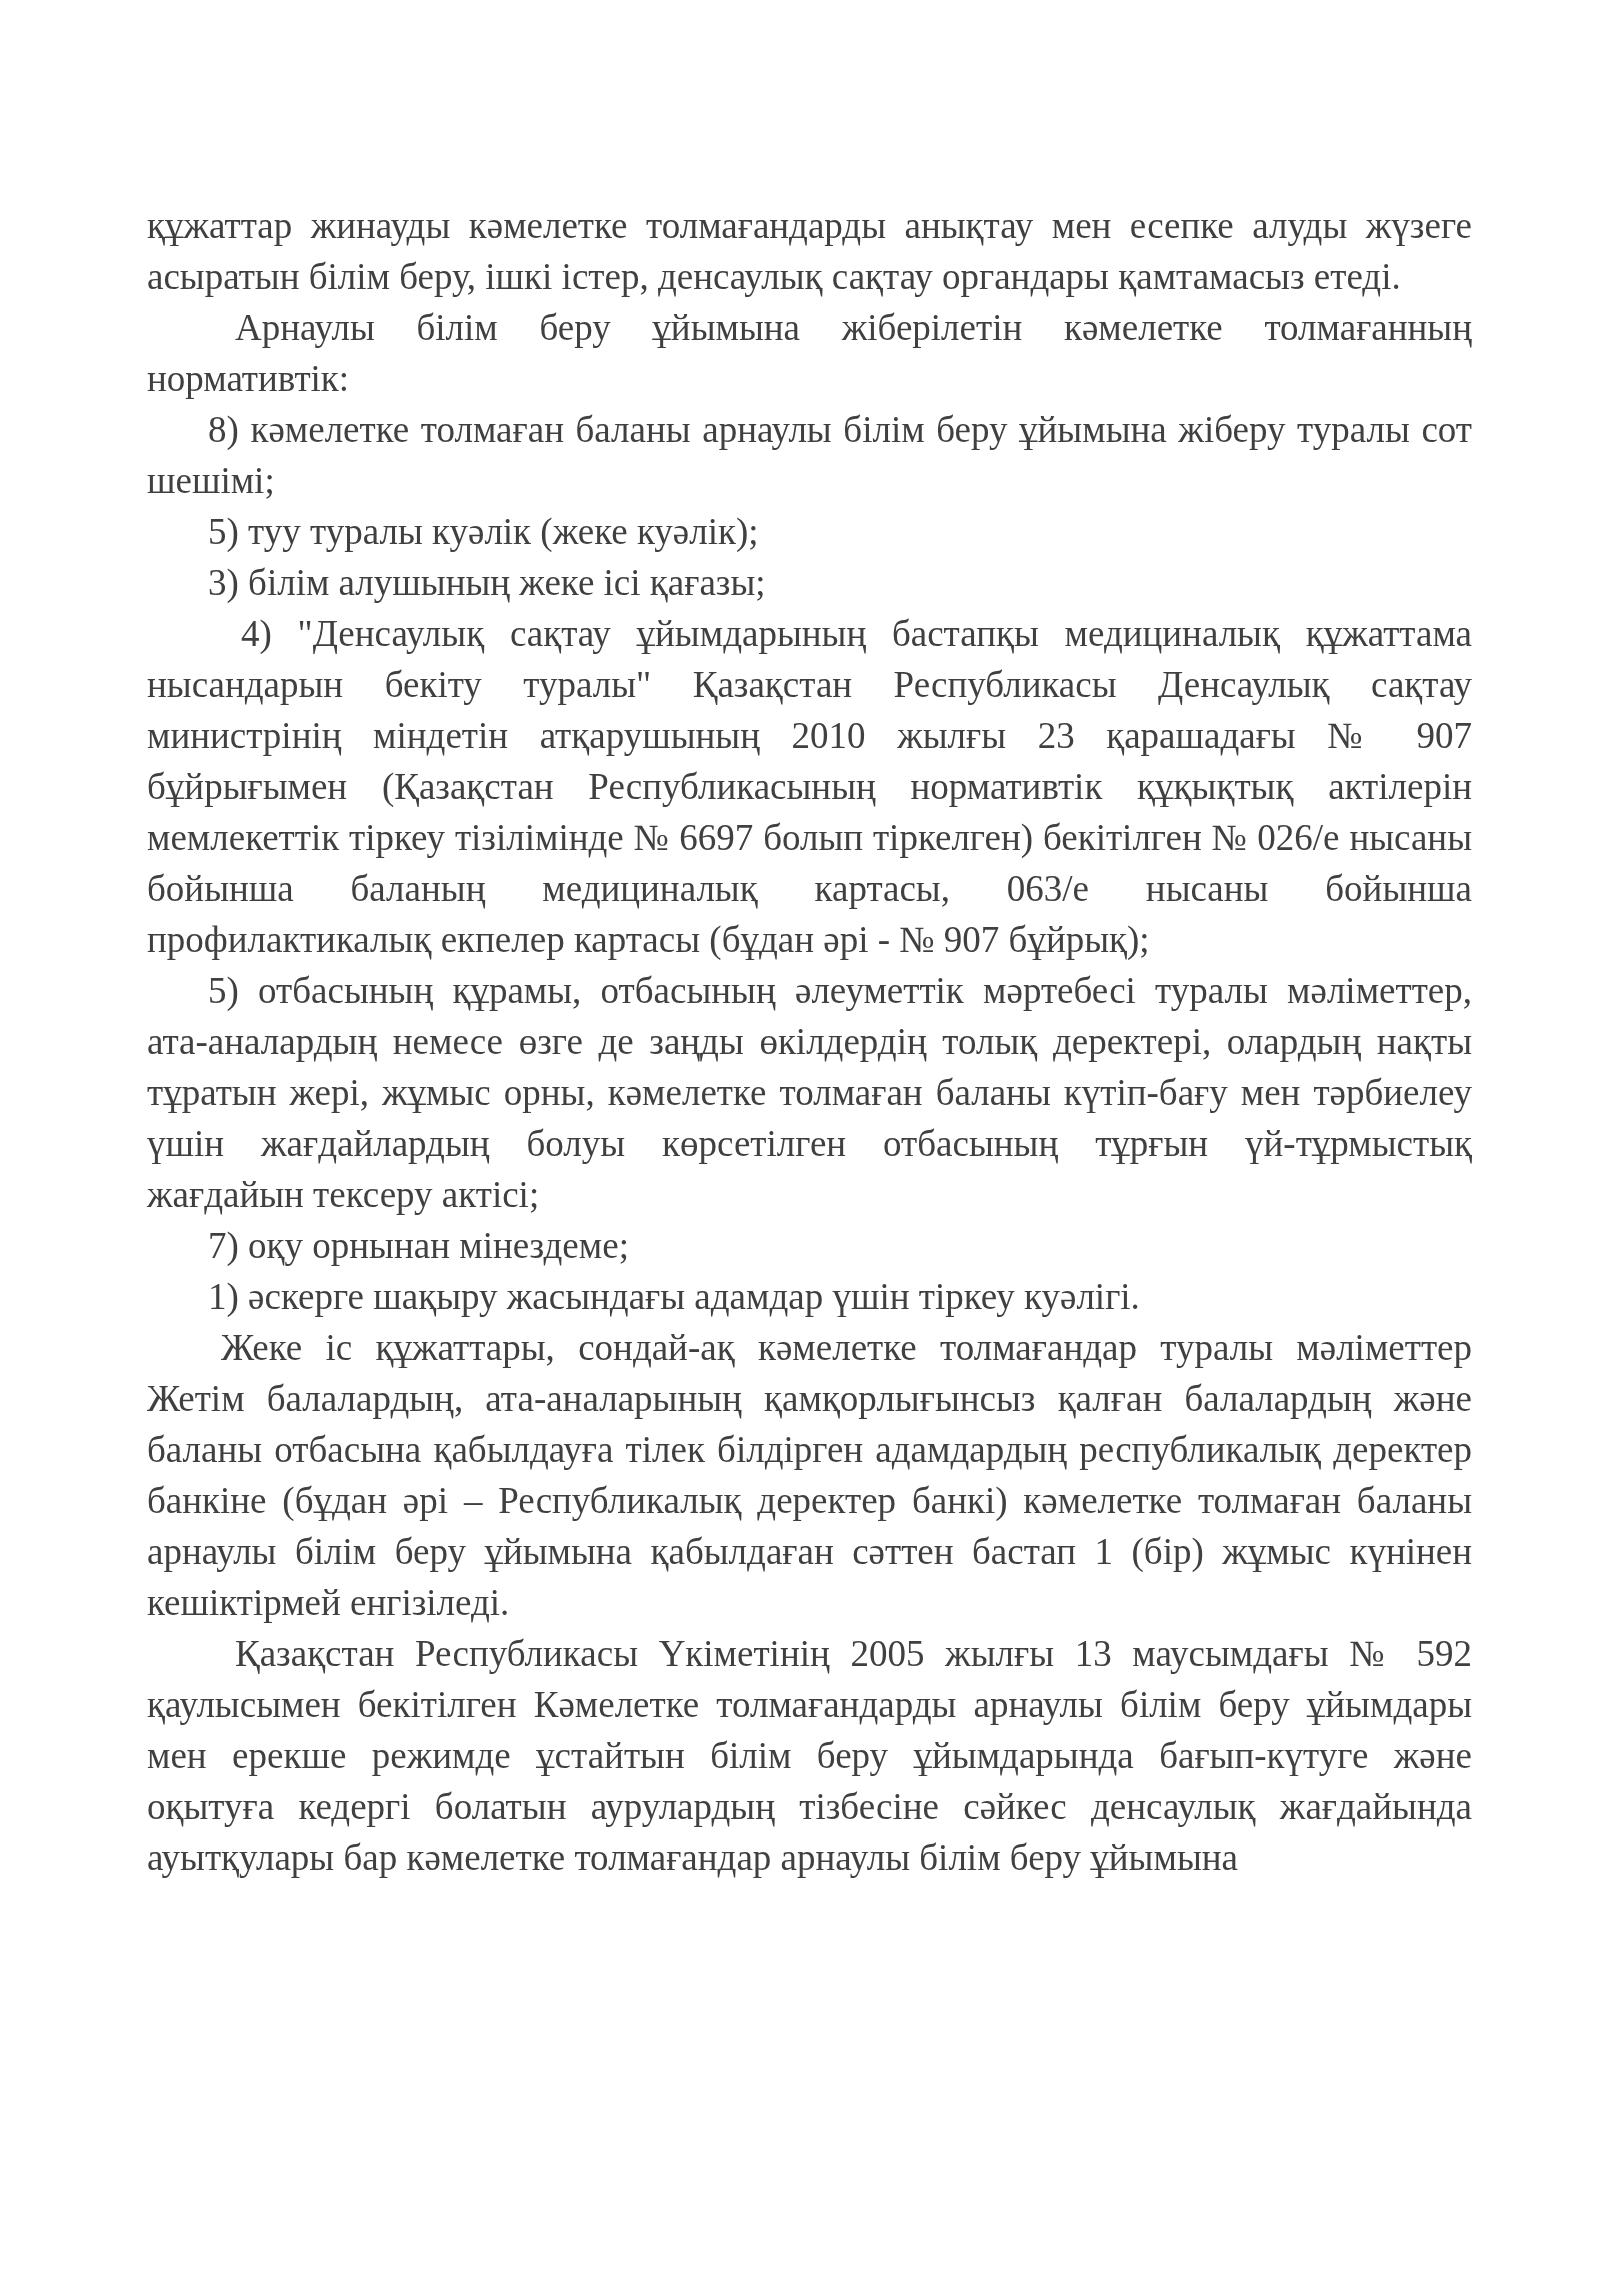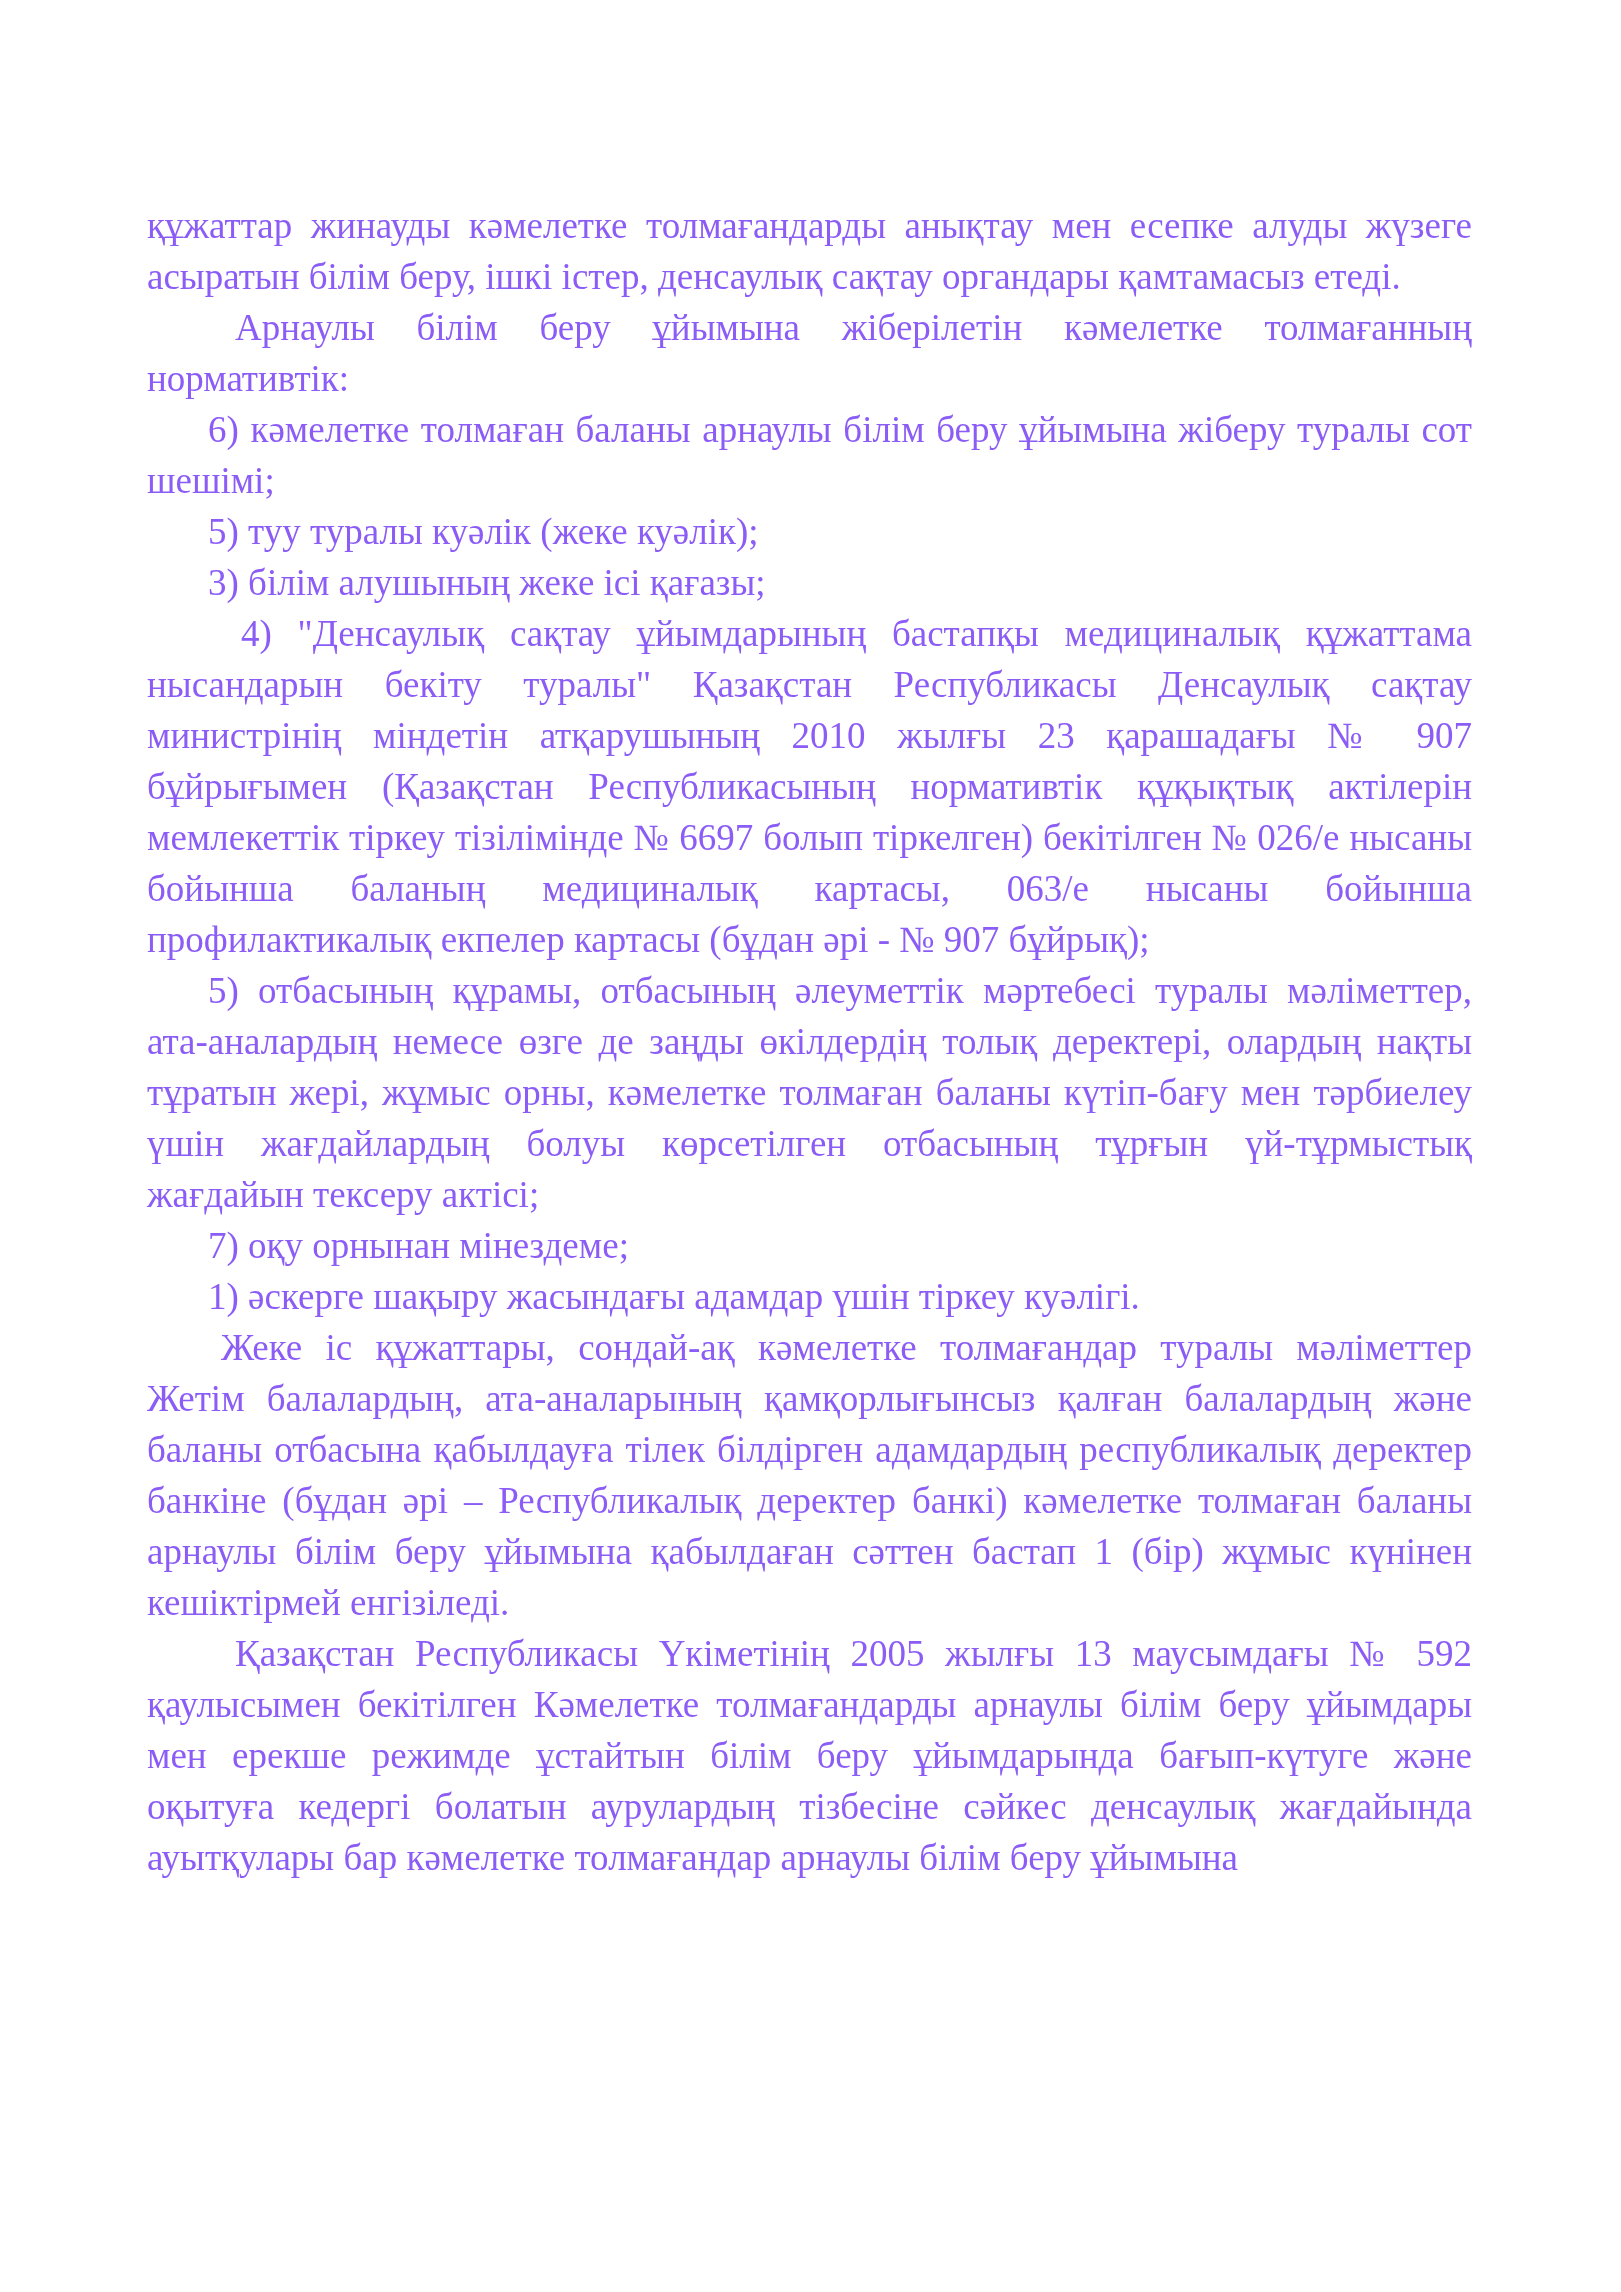--- a/index.html
+++ b/index.html
@@ -14,40 +14,40 @@
     overflow: hidden;
   }
   .page-text {
     position: absolute;
     left: 147px;
     top: 200px;
     width: 1325px;
     font-family: "Liberation Serif", "DejaVu Serif", serif;
     font-size: 37px;
     line-height: 51px;
-    color: #8b5cf6;
+    color: #404040;
     text-align: justify;
   }
   .page-text p {
     margin: 0;
     padding: 0;
   }
   .indent-none   { text-indent: 0; }
   .indent-list   { text-indent: 61px; }
   .indent-medium { text-indent: 74px; }
   .indent-large  { text-indent: 88px; }
   .indent-xlarge { text-indent: 94px; }
 </style>
 </head>
 <body>
 
 <div class="page-text">
   <p class="indent-none">құжаттар жинауды кәмелетке толмағандарды анықтау мен есепке алуды жүзеге асыратын білім беру, ішкі істер, денсаулық сақтау органдары қамтамасыз етеді.</p>
   <p class="indent-large">Арнаулы білім беру ұйымына жіберілетін кәмелетке толмағанның нормативтік:</p>
-  <p class="indent-list">6) кәмелетке толмаған баланы арнаулы білім беру ұйымына жіберу туралы сот шешімі;</p>
+  <p class="indent-list">8) кәмелетке толмаған баланы арнаулы білім беру ұйымына жіберу туралы сот шешімі;</p>
   <p class="indent-list">5) туу туралы куәлік (жеке куәлік);</p>
   <p class="indent-list">3) білім алушының жеке ісі қағазы;</p>
   <p class="indent-xlarge">4) "Денсаулық сақтау ұйымдарының бастапқы медициналық құжаттама нысандарын бекіту туралы" Қазақстан Республикасы Денсаулық сақтау министрінің міндетін атқарушының 2010 жылғы 23 қарашадағы № 907 бұйрығымен (Қазақстан Республикасының нормативтік құқықтық актілерін мемлекеттік тіркеу тізілімінде № 6697 болып тіркелген) бекітілген № 026/е нысаны бойынша баланың медициналық картасы, 063/е нысаны бойынша профилактикалық екпелер картасы (бұдан әрі - № 907 бұйрық);</p>
   <p class="indent-list">5) отбасының құрамы, отбасының әлеуметтік мәртебесі туралы мәліметтер, ата-аналардың немесе өзге де заңды өкілдердің толық деректері, олардың нақты тұратын жері, жұмыс орны, кәмелетке толмаған баланы күтіп-бағу мен тәрбиелеу үшін жағдайлардың болуы көрсетілген отбасының тұрғын үй-тұрмыстық жағдайын тексеру актісі;</p>
   <p class="indent-list">7) оқу орнынан мінездеме;</p>
   <p class="indent-list">1) әскерге шақыру жасындағы адамдар үшін тіркеу куәлігі.</p>
   <p class="indent-medium">Жеке іс құжаттары, сондай-ақ кәмелетке толмағандар туралы мәліметтер Жетім балалардың, ата-аналарының қамқорлығынсыз қалған балалардың және баланы отбасына қабылдауға тілек білдірген адамдардың республикалық деректер банкіне (бұдан әрі – Республикалық деректер банкі) кәмелетке толмаған баланы арнаулы білім беру ұйымына қабылдаған сәттен бастап 1 (бір) жұмыс күнінен кешіктірмей енгізіледі.</p>
   <p class="indent-large">Қазақстан Республикасы Үкіметінің 2005 жылғы 13 маусымдағы № 592 қаулысымен бекітілген Кәмелетке толмағандарды арнаулы білім беру ұйымдары мен ерекше режимде ұстайтын білім беру ұйымдарында бағып-күтуге және оқытуға кедергі болатын аурулардың тізбесіне сәйкес денсаулық жағдайында ауытқулары бар кәмелетке толмағандар арнаулы білім беру ұйымына</p>
 </div>
 

